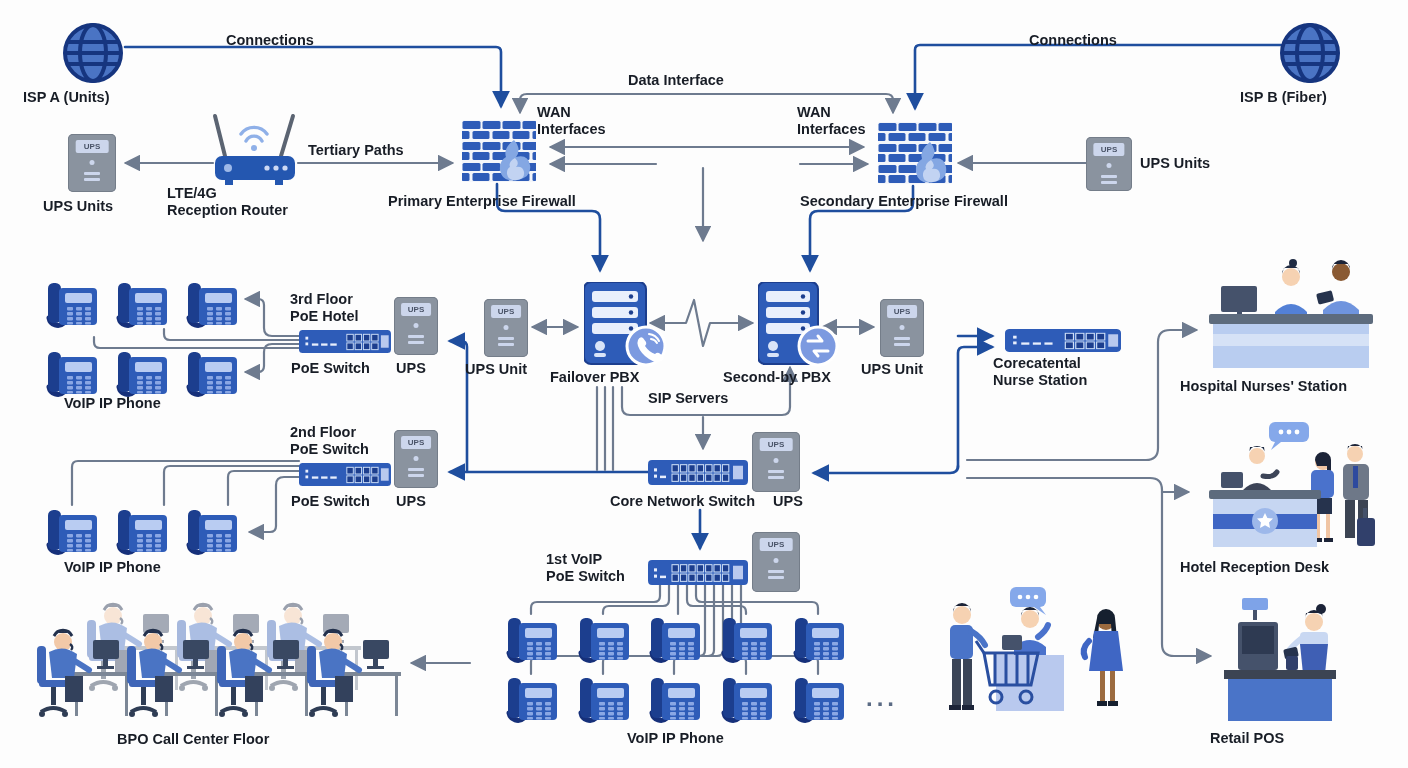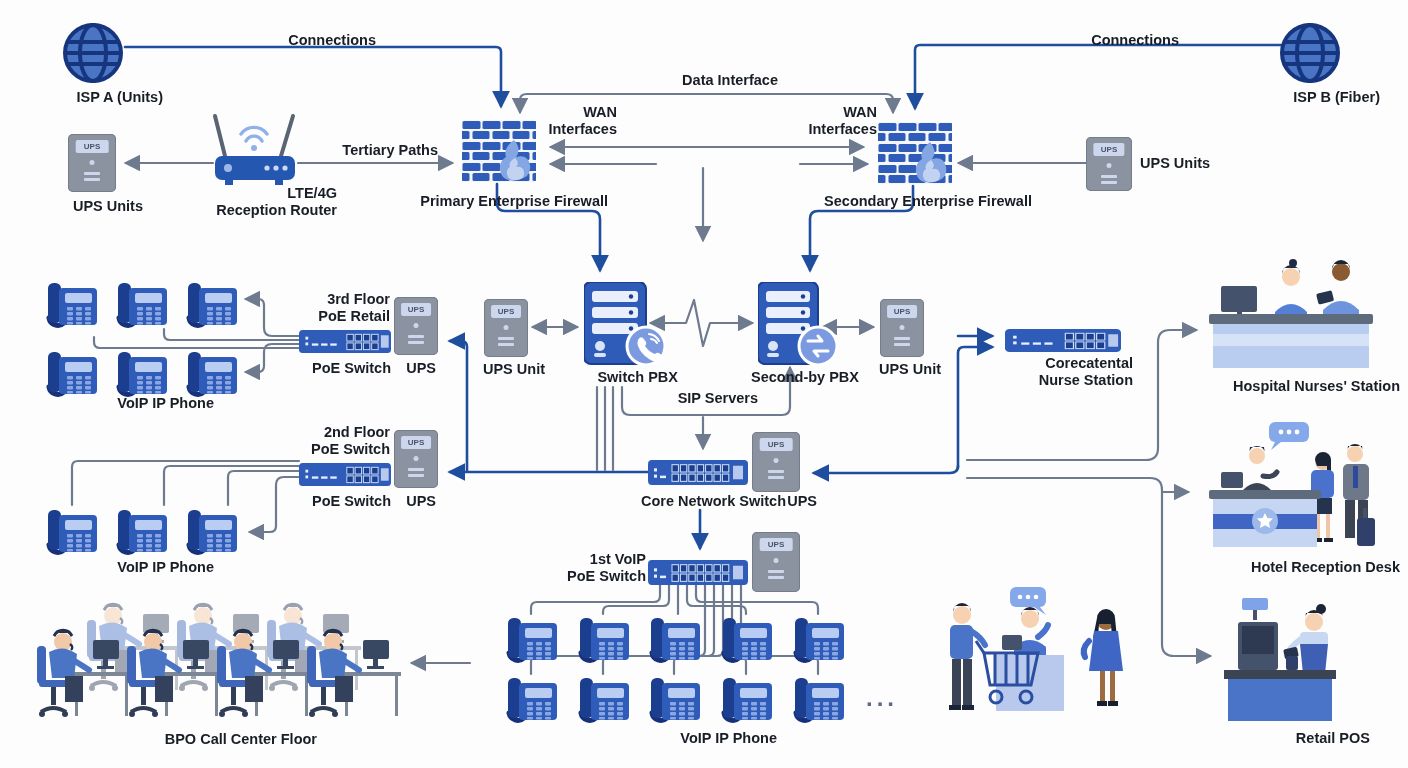--- a/index.html
+++ b/index.html
@@ -1,21 +1,21 @@
 <!DOCTYPE html>
 <html><head>
 <meta charset="utf-8">
 <style>
   html,body{margin:0;padding:0;background:#ffffff;}
   #canvas{position:relative;width:1408px;height:768px;background:#fdfdfd;overflow:hidden;
           font-family:"Liberation Sans",sans-serif;}
   svg{display:block}
   .layer{position:absolute;left:0;top:0;}
   .lbl{position:absolute;font:700 14.5px/1.18 "Liberation Sans",sans-serif;color:#181d26;
-       text-align:right;white-space:pre-line;}
+       text-align:left;white-space:pre-line;}
   .lbl.left{text-align:left}
   .node{position:absolute;}
   
   .ups{position:absolute;background:#8a939f;border-radius:5px;box-shadow:inset 0 0 0 1px #747d89;}
   .ups .scr{position:absolute;left:50%;top:6px;transform:translateX(-50%);width:68%;height:13px;
             background:#ccd6ec;border-radius:2px;font:700 8px/13px "Liberation Sans",sans-serif;
             color:#4a5468;text-align:center;}
   .ups .dot{position:absolute;left:50%;top:26px;transform:translateX(-50%);width:5px;height:5px;
             border-radius:50%;background:#ccd6ec;}
   .ups .v1,.ups .v2{position:absolute;left:50%;transform:translateX(-50%);width:16px;height:2.5px;
@@ -272,21 +272,21 @@
       </g>
       <circle cx="16" cy="64" r="5" fill="#d9e4f8"></circle>
         <rect x="10" y="71" width="12" height="4" rx="2" fill="#d9e4f8"></rect>
       <g>
         <circle cx="62" cy="64" r="19" fill="#7c9ae0" stroke="#ffffff" stroke-width="3"></circle>
         <path d="M54,58 q2,-4 5,-2 l3,4 q1,2 -1,4 q4,6 10,8 q2,-2 4,-1 l4,3 q2,3 -2,5 q-5,3 -12,-2 q-8,-5 -11,-13 q-1,-4 0,-6z" fill="#ffffff"></path>
         <path d="M65,52 a13,13 0 0 1 10,7 M67,57 a8,8 0 0 1 6,4" stroke="#ffffff" stroke-width="2" fill="none" stroke-linecap="round"></path>
       </g>
     </svg>
   </div>
-  <div class="lbl" style="left:550px;top:369px;width:128px">Switch PBX</div>
+  <div class="lbl" style="left:550px;top:369px;width:128px">Failover PBX</div>
 
   <div class="node" style="left:758px;top:282px">
     <svg width="84" height="86">
       <rect x="0" y="0" width="60" height="82" rx="7" fill="#2e5cb8" stroke="#1c3e8e" stroke-width="2"></rect>
       <g>
         <rect x="8" y="9" width="44" height="11" rx="3" fill="#e9effc"></rect>
           <circle cx="45" cy="14.5" r="2.2" fill="#1c3e8e"></circle>
         <rect x="8" y="25" width="44" height="11" rx="3" fill="#e9effc"></rect>
           <circle cx="45" cy="30.5" r="2.2" fill="#1c3e8e"></circle>
         <rect x="8" y="41" width="44" height="11" rx="3" fill="#e9effc"></rect>
@@ -314,21 +314,21 @@
     <div class="scr">UPS</div>
     <div class="dot"></div>
       <div class="v1"></div>
       <div class="v2"></div>
   </div>
   <div class="lbl" style="left:861px;top:361px;width:80px">UPS Unit</div>
 
   <div class="lbl" style="left:648px;top:390px;width:110px">SIP Servers</div>
 
   <div class="lbl" style="left:290px;top:291px;width:100px">3rd Floor
-PoE Retail</div>
+PoE Hotel</div>
   <div class="node" style="left:299px;top:330px">
     <svg width="92" height="23" viewBox="0 0 100 24" preserveAspectRatio="none">
         <use href="#sym-switch-small"></use>
       </svg>
   </div>
   <div class="lbl" style="left:291px;top:360px;width:100px">PoE Switch</div>
   <div class="ups" style="left:394px;top:297px;width:44px;height:58px">
     <div class="scr">UPS</div>
     <div class="dot"></div>
       <div class="v1"></div>

